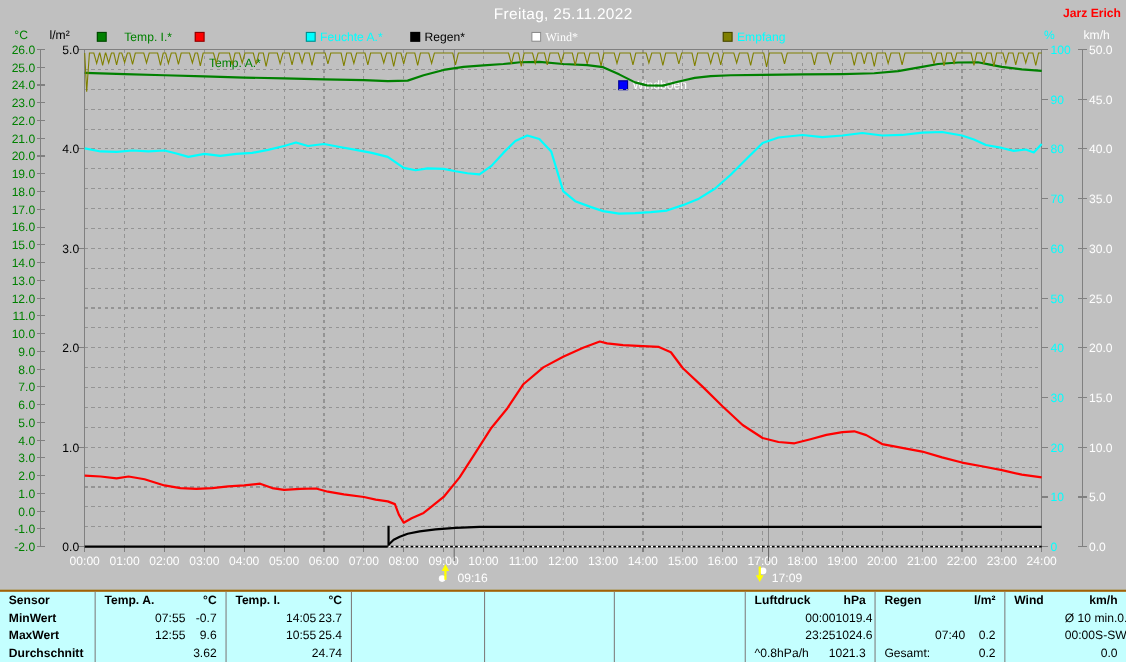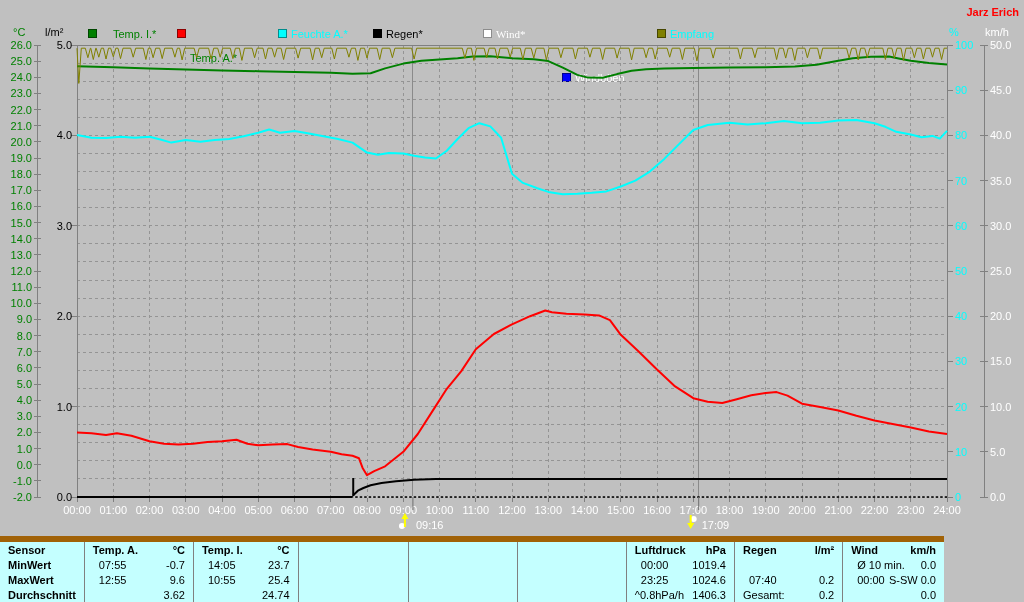--- a/index.html
+++ b/index.html
@@ -7,35 +7,36 @@
           font-family:"Liberation Sans",sans-serif;overflow:hidden;}
   .title{position:absolute;top:4px;left:0;width:100%;text-align:center;
          color:#ffffff;font-size:14px;letter-spacing:.3px;}
   .owner{position:absolute;top:6px;right:5px;color:#ff0000;font-size:11px;font-weight:bold;}
   .unit{position:absolute;top:26px;font-size:11px;}
   .legend-item{position:absolute;top:28px;height:11px;display:flex;align-items:center;
                gap:4px;font-size:11px;white-space:nowrap;}
   .swatch{width:9px;height:9px;display:inline-block;border:1px solid rgba(0,0,0,.45);box-sizing:border-box;}
   svg{position:absolute;left:0;top:0;}
   svg text{font-family:"Liberation Sans",sans-serif;}
-  .table{position:absolute;left:0;top:536px;width:944px;height:66px;background:#c4ffff;
-         border-top:6px solid #a16207;display:flex;box-sizing:border-box;}
+  .table{position:absolute;left:0;top:536px;width:1024px;height:66px;background:#c4ffff;
+         border-top:2px solid #a16207;display:flex;box-sizing:border-box;}
   .col{height:100%;box-sizing:border-box;border-right:1px solid #808080;
        display:flex;flex-direction:column;}
   .col:last-child{border-right:none;}
   .trow{height:16.25px;display:flex;justify-content:space-between;align-items:center;
         padding:0 8px;font-size:11px;white-space:nowrap;color:#000;}
-  .trow .t{padding-left:6px;}
+  .trow .t{padding-left:6px;margin-left:40px;}
   .b{font-weight:bold;}
 </style>
 </head>
 <body>
 
 <div class="screen">
 
+  <div class="title">Freitag, 25.11.2022</div>
   <div class="owner">Jarz Erich</div>
 
   <div class="unit" id="unit-temp" style="left: 13px; color: rgb(0, 128, 0);">°C</div>
   <div class="unit" id="unit-rain" style="left: 45px; color: rgb(0, 0, 0);">l/m²</div>
   <div class="unit" id="unit-hum" style="left: 949px; color: rgb(0, 255, 255);">%</div>
   <div class="unit" id="unit-wind" style="left: 985px; color: rgb(255, 255, 255);">km/h</div>
 
   <div id="legend">
       <div class="legend-item" style="left: 88px;">
         <span class="swatch" style="background: rgb(0, 128, 0);"></span>
@@ -394,21 +395,21 @@
       <div class="trow">
           <span class="t">00:00</span>
           <span>1019.4</span>
         </div>
       <div class="trow">
           <span class="t">23:25</span>
           <span>1024.6</span>
         </div>
       <div class="trow">
           <span>^0.8hPa/h</span>
-          <span>1406.3</span>
+          <span>1021.3</span>
         </div>
     </div>
     <div class="col" style="width:118px">
       <div class="trow">
           <span class="b">Regen</span>
           <span class="b">l/m²</span>
         </div>
       <div class="trow">
           <span class="t"></span>
           <span></span>

